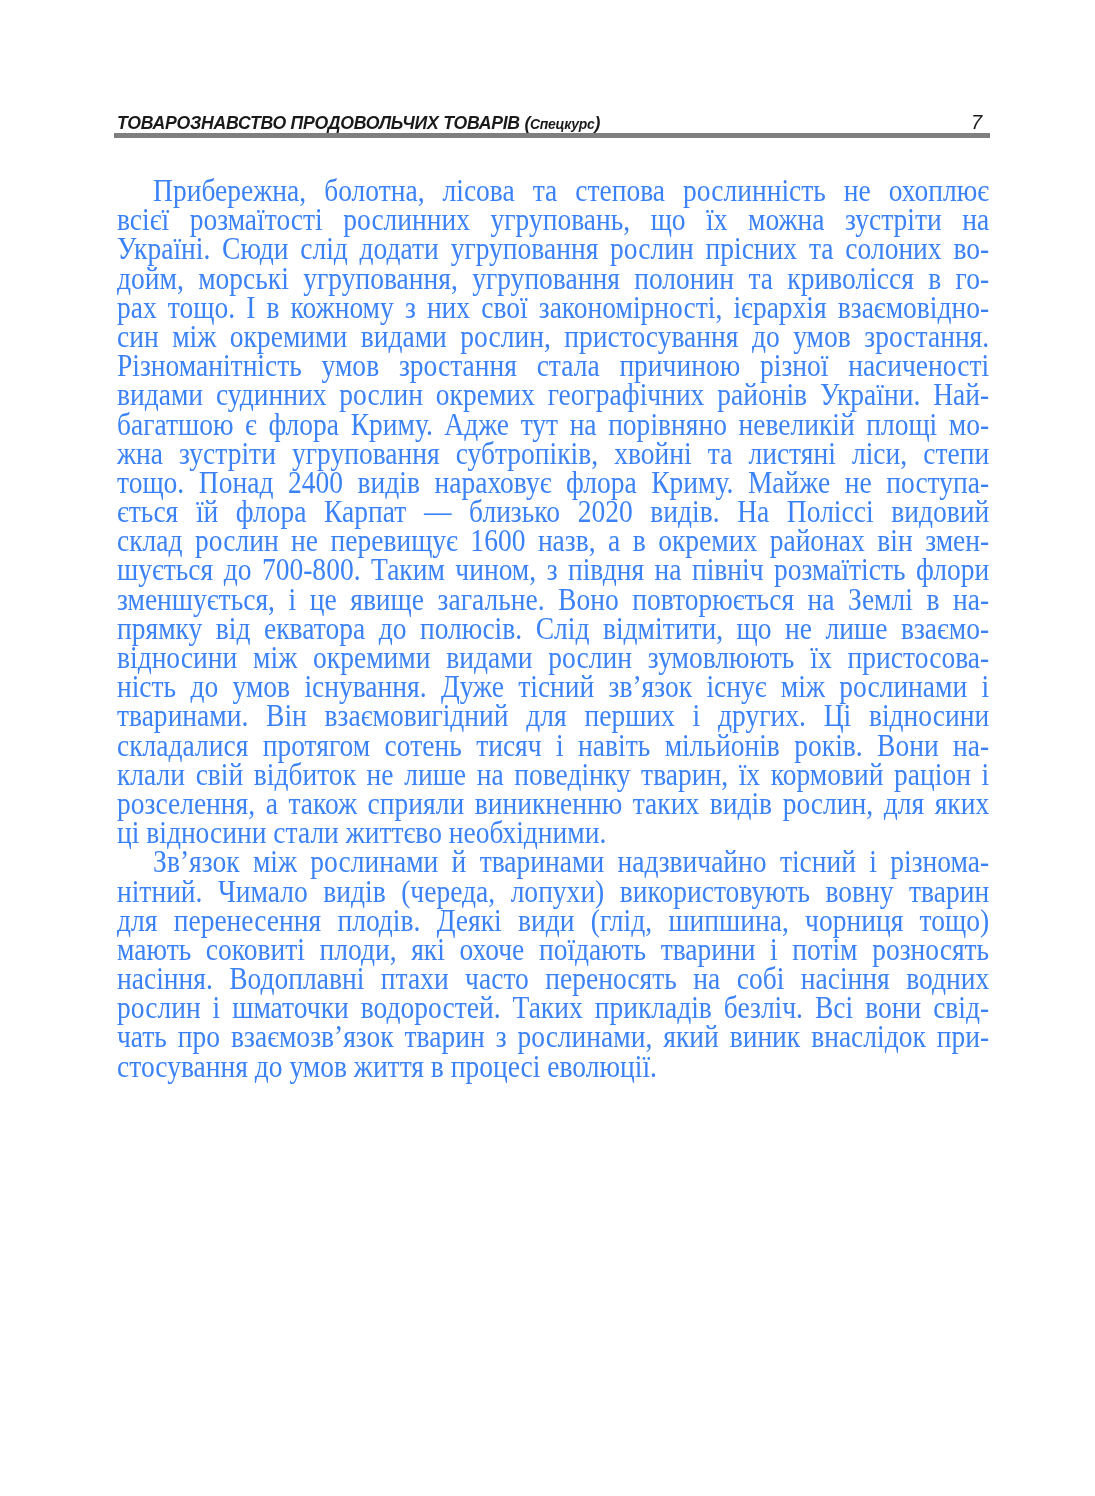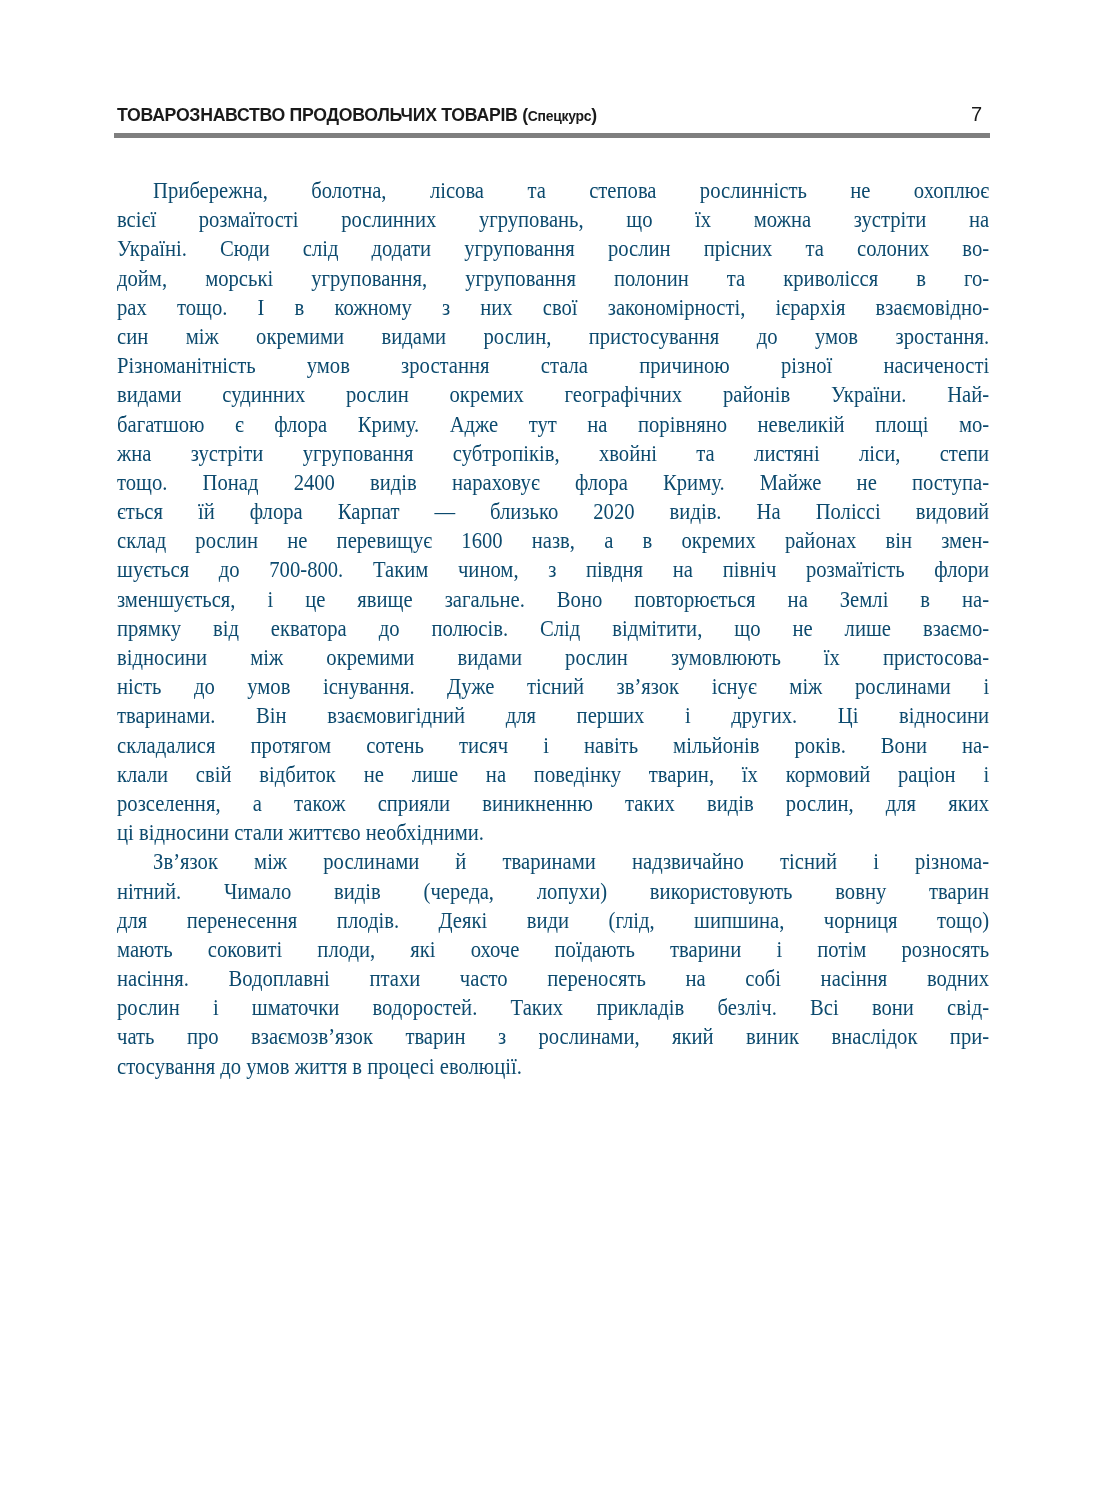--- a/index.html
+++ b/index.html
@@ -1,38 +1,38 @@
 <!DOCTYPE html>
 <html><head>
   <meta charset="utf-8">
   <style>
     html, body { margin: 0; padding: 0; background: #ffffff; }
     body { width: 1095px; height: 1496px; position: relative; overflow: hidden; }
     .page-header {
-      position: absolute; left: 117px; top: 100px; width: 873px; height: 30px;
+      position: absolute; left: 117px; top: 108px; width: 873px; height: 30px; font-style: italic;
     }
     .header-title {
       position: absolute; left: 0; top: 4px;
       font-family: "Liberation Sans", sans-serif; font-weight: bold;
       font-size: 19px; color: #1a1a1a; letter-spacing: -0.3px;
       transform: scaleX(0.93); transform-origin: left center; white-space: nowrap;
     }
     .header-title .small { font-size: 15px; }
     .page-number {
       position: absolute; right: 8px; top: 3px;
       font-family: "Liberation Sans", sans-serif; font-size: 20px; color: #1a1a1a;
     }
     .header-rule {
       position: absolute; left: 114px; top: 133px; width: 876px; height: 5px;
       background: #7f7f7f;
     }
     .body-text {
       position: absolute; left: 117px; top: 176px; width: 872px;
-      font-family: "Liberation Serif", serif; font-size: 24px; line-height: 29.2px;
-      color: #0c4a6e; text-align: justify;
+      font-family: "Liberation Serif", serif; font-size: 32px; line-height: 29.2px;
+      color: #3b82f6; text-align: justify;
     }
     .line {
       display: block; text-align: justify; text-align-last: justify;
       white-space: nowrap; height: 29.2px; overflow: visible;
       transform: scaleX(0.86); transform-origin: left center; width: 116.3%;
     }
     .line.last { text-align-last: left; }
     .line.indent { text-indent: 42px; }
   </style>
 </head>

